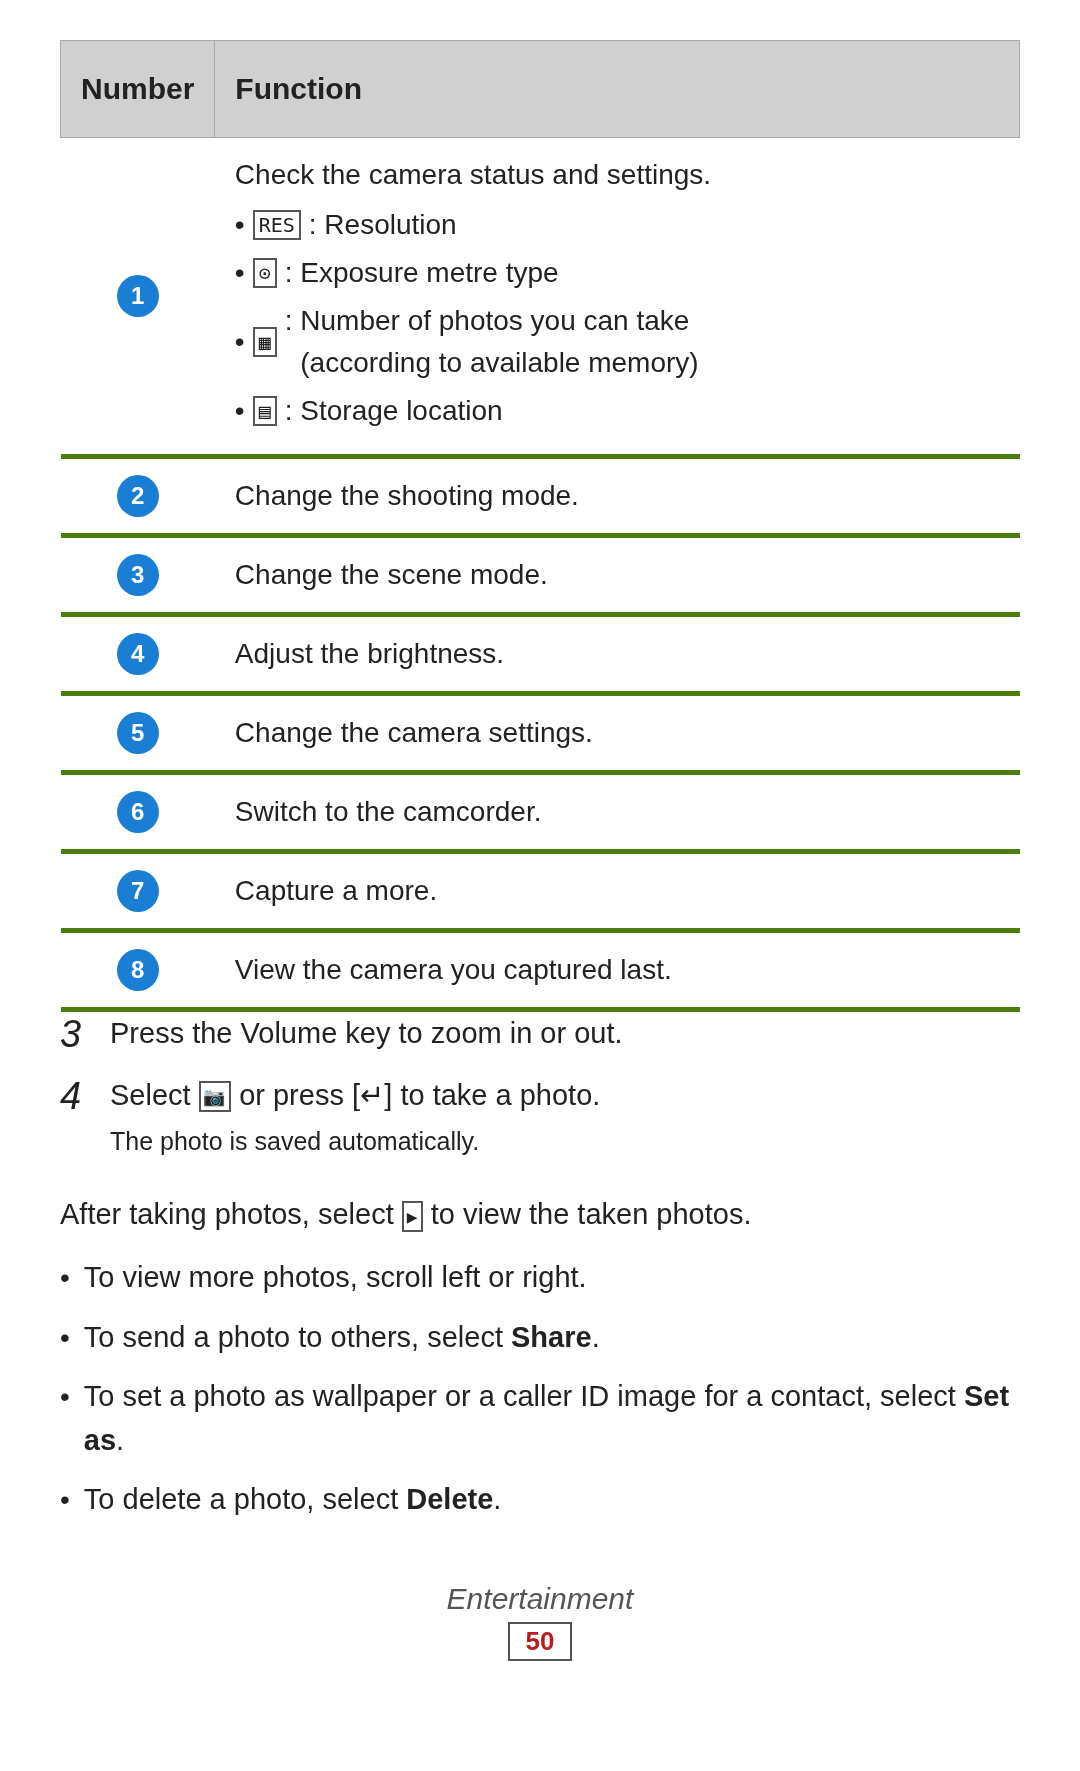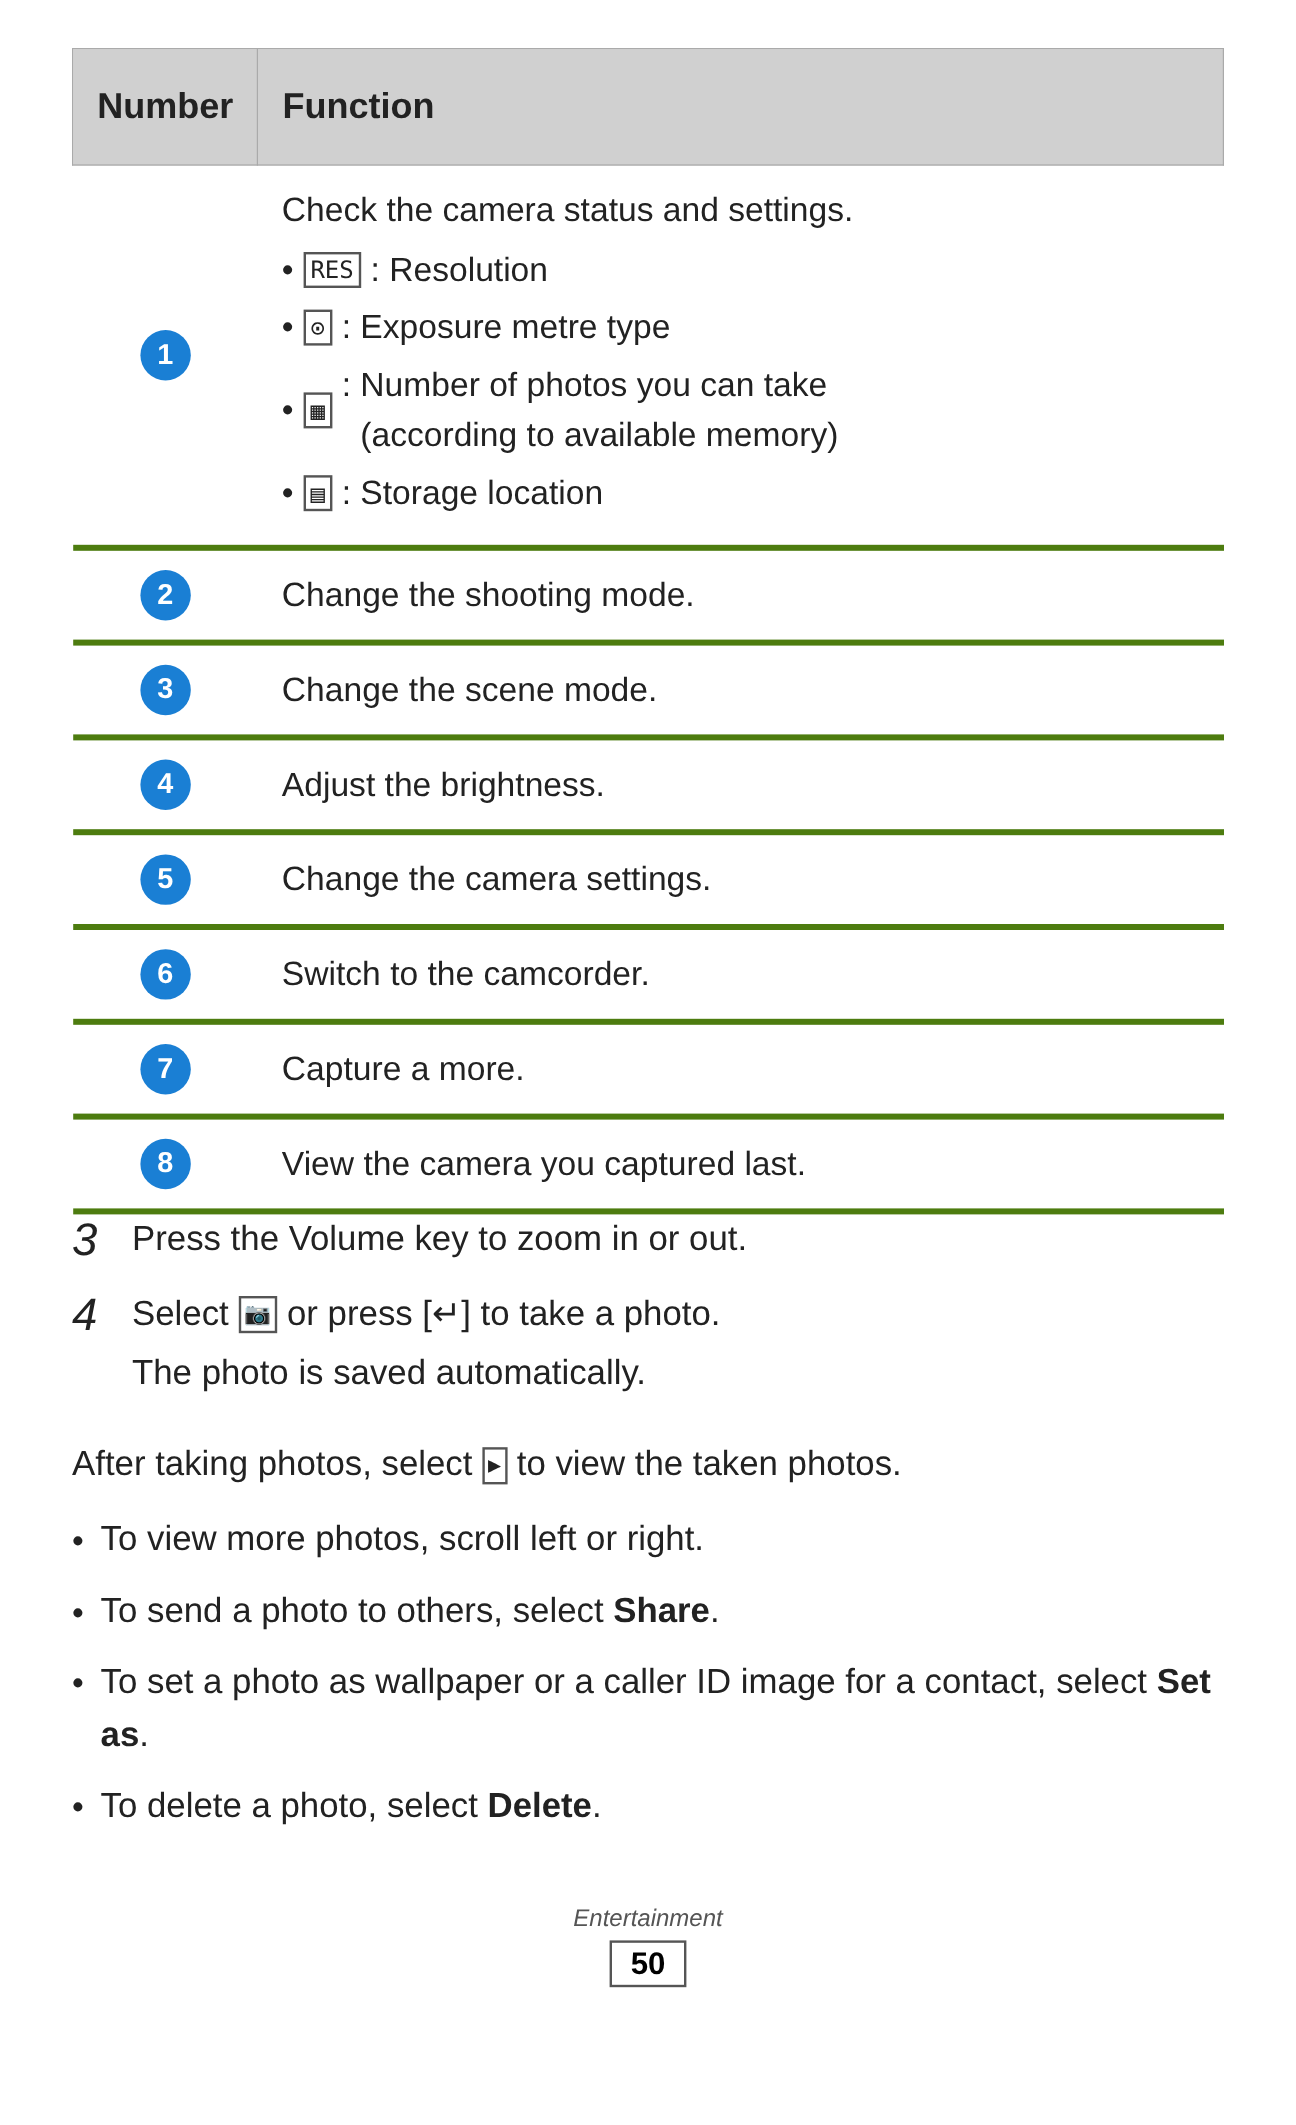--- a/index.html
+++ b/index.html
@@ -105,21 +105,21 @@
       line-height: 1.2;
       color: #222;
     }
 
     .step-content {
       flex: 1;
     }
 
     .step-sub {
       margin-left: 50px;
-      font-size: 29px;
+      font-size: 25px;
       color: #222;
       line-height: 1.5;
     }
 
     .inline-icon {
       display: inline-block;
       border: 2px solid #555;
       font-size: 18px;
       padding: 0 3px;
       font-family: monospace;
@@ -171,21 +171,21 @@
       margin-top: 60px;
       font-size: 24px;
       color: #555;
     }
 
     .footer-page {
       display: inline-block;
       border: 2px solid #555;
       padding: 2px 16px;
       font-size: 26px;
-      color: #000000;
+      color: #b91c1c;
       margin-top: 6px;
       font-weight: bold;
     }
   </style>
 </head>
 <body>
 
 
 
 <table>
@@ -321,18 +321,18 @@
   <li>
     <span>To set a photo as wallpaper or a caller ID image for a contact, select <strong>Set as</strong>.</span>
   </li>
   <li>
     <span>To delete a photo, select <strong>Delete</strong>.</span>
   </li>
 </ul>
 
 
 <div class="footer">
-  <div style="font-style:italic; font-size:20px; color:#555;">Entertainment</div>
+  <div style="font-style:italic; font-size:30px; color:#555;">Entertainment</div>
   <div class="footer-page">50</div>
 </div>
 
 
 
 
 </body></html>

